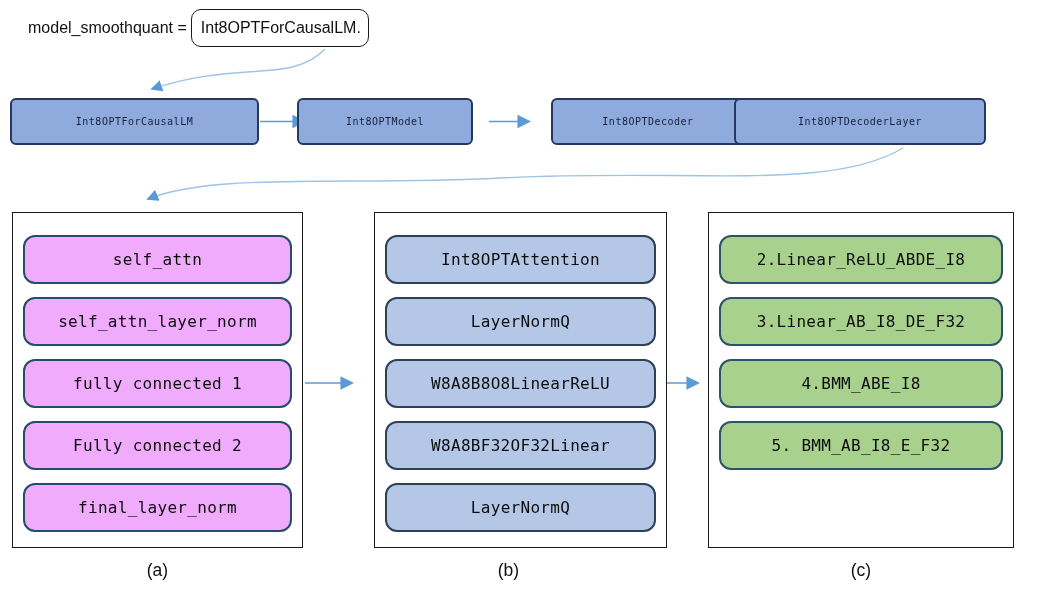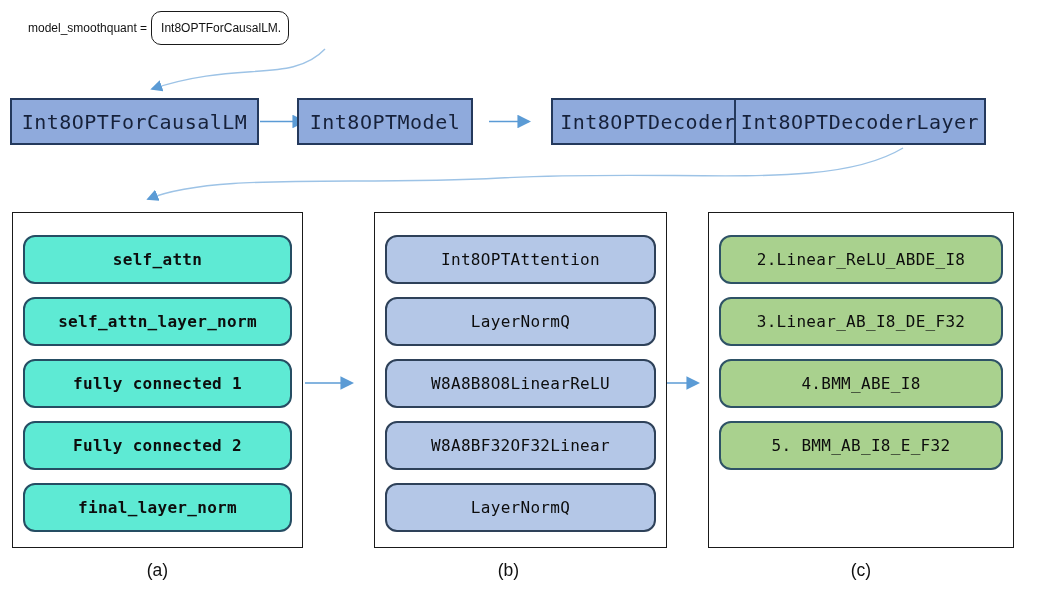--- a/index.html
+++ b/index.html
@@ -7,60 +7,60 @@
     position:relative;
     width:1039px;height:593px;
     background:#ffffff;
     font-family:"Liberation Sans", sans-serif;
     overflow:hidden;
   }
   
   .code-line{
     position:absolute;left:28px;top:6px;height:44px;
     display:flex;align-items:center;
-    font-size:12px;color:#111;white-space:pre;
+    font-size:16px;color:#111;white-space:pre;
   }
   .code-boxed{
     border:1.6px solid #1a1a1a;
     border-radius:10px;
     padding:9px 7px 9px 9px;
     margin:0 0 0 4px;
   }
   
   .arrows{position:absolute;left:0;top:0;pointer-events:none;}
   
   .pbox{
     position:absolute;top:98px;height:47px;
     background:#8FAADC;
     border:2.4px solid #24395C;
-    border-radius:0;
+    border-radius:6px;
     box-sizing:border-box;
     display:flex;align-items:center;justify-content:center;
     font-family:"DejaVu Sans Mono","Liberation Mono",monospace;
-    font-size:20px;color:#16213a;letter-spacing:.5px;
+    font-size:10px;color:#16213a;letter-spacing:.5px;
   }
   
   .panel{
     position:absolute;top:212px;height:336px;
     background:#ffffff;
     border:1.6px solid #1a1a1a;
     box-sizing:border-box;
     display:flex;flex-direction:column;
     padding:22px 10px 0 10px;gap:13px;
   }
   .nbox{
     height:49px;flex:0 0 49px;
     border-radius:12px;
     box-sizing:border-box;
     display:flex;align-items:center;justify-content:center;
     font-family:"DejaVu Sans Mono","Liberation Mono",monospace;
     font-size:16px;color:#0d0d0d;letter-spacing:.3px;
     border:2.2px solid #254D63;
   }
-  .nbox.green{background:#5eead4;font-weight:bold;}
+  .nbox.green{background:#f0abfc;}
   .nbox.lblue{background:#B4C7E7;border-color:#2E4159;}
   .nbox.lgreen{background:#A9D18E;border-color:#2E5266;}
   .caption{
     position:absolute;top:560px;
     font-size:17.5px;color:#111;text-align:center;
   }
 </style>
 </head>
 <body>
 

